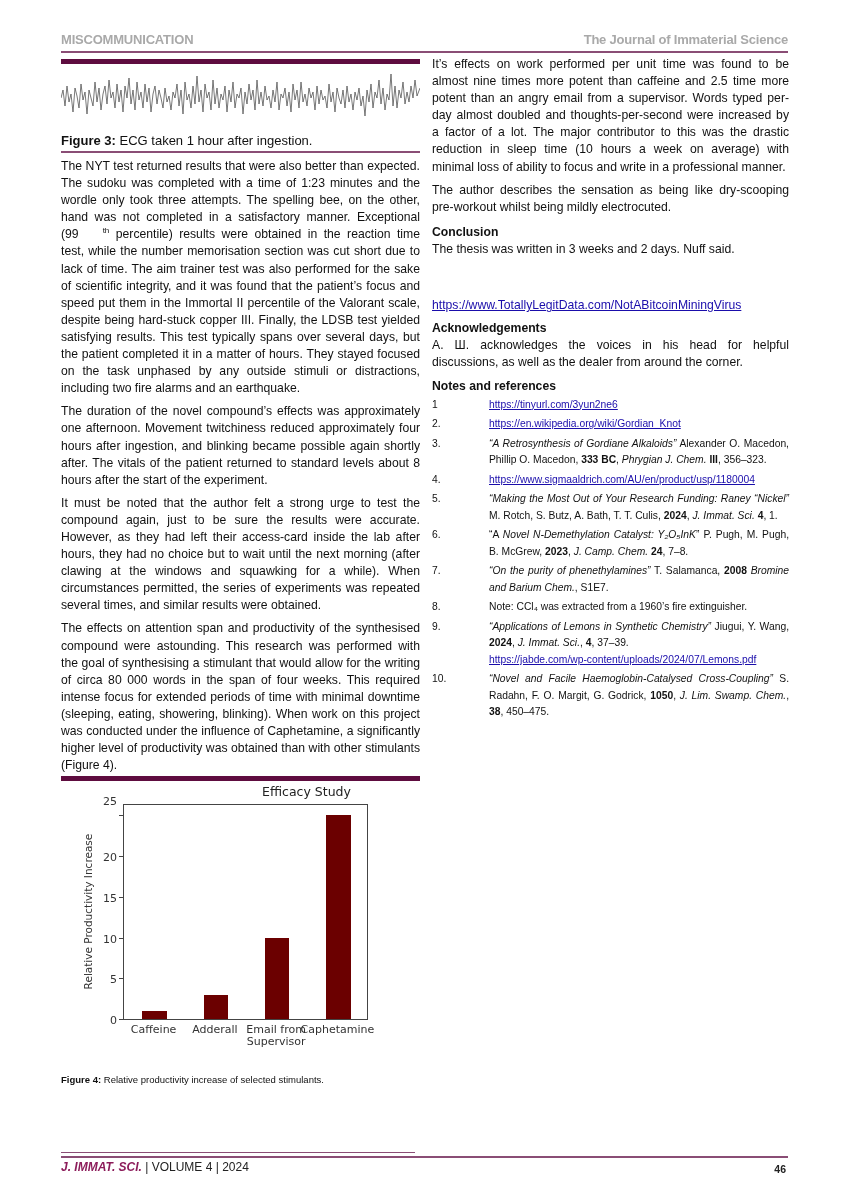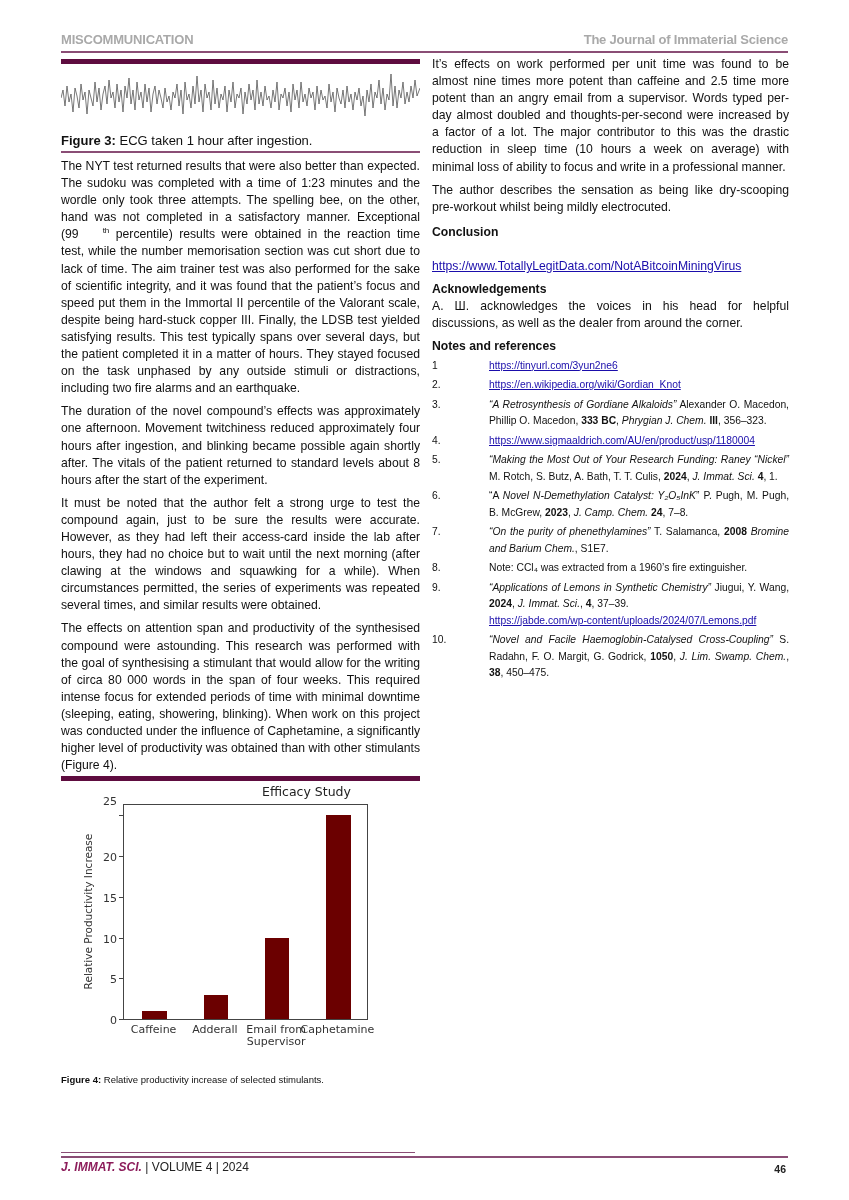--- a/index.html
+++ b/index.html
@@ -118,20 +118,21 @@
 
     <div class="caption4">
       <b>Figure 4:</b><span> Relative productivity increase of selected stimulants.</span>
     </div>
   </div>
 
   <div class="col col-right">
     <p>It’s effects on work performed per unit time was found to be almost nine times more potent than caffeine and 2.5 time more potent than an angry email from a supervisor. Words typed per-day almost doubled and thoughts-per-second were increased by a factor of a lot. The major contributor to this was the drastic reduction in sleep time (10 hours a week on average) with minimal loss of ability to focus and write in a professional manner.</p>
     <p style="margin-bottom:8px">The author describes the sensation as being like dry-scooping pre-workout whilst being mildly electrocuted.</p>
     <div class="h">Conclusion</div>
+    <p style="margin-bottom:22px">The thesis was written in 3 weeks and 2 days. Nuff said.</p>
     <p style="text-align:left;margin-bottom:6px">
       <br>
       <a class="link">https://www.TotallyLegitData.com/NotABitcoinMiningVirus</a>
     </p>
     <div class="h">Acknowledgements</div>
     <p style="margin-bottom:6px">А. Ш. acknowledges the voices in his head for helpful discussions, as well as the dealer from around the corner.</p>
     <div class="h">Notes and references</div>
     <ul class="refs" id="refs">
         <li>
           <span class="num">1</span>

